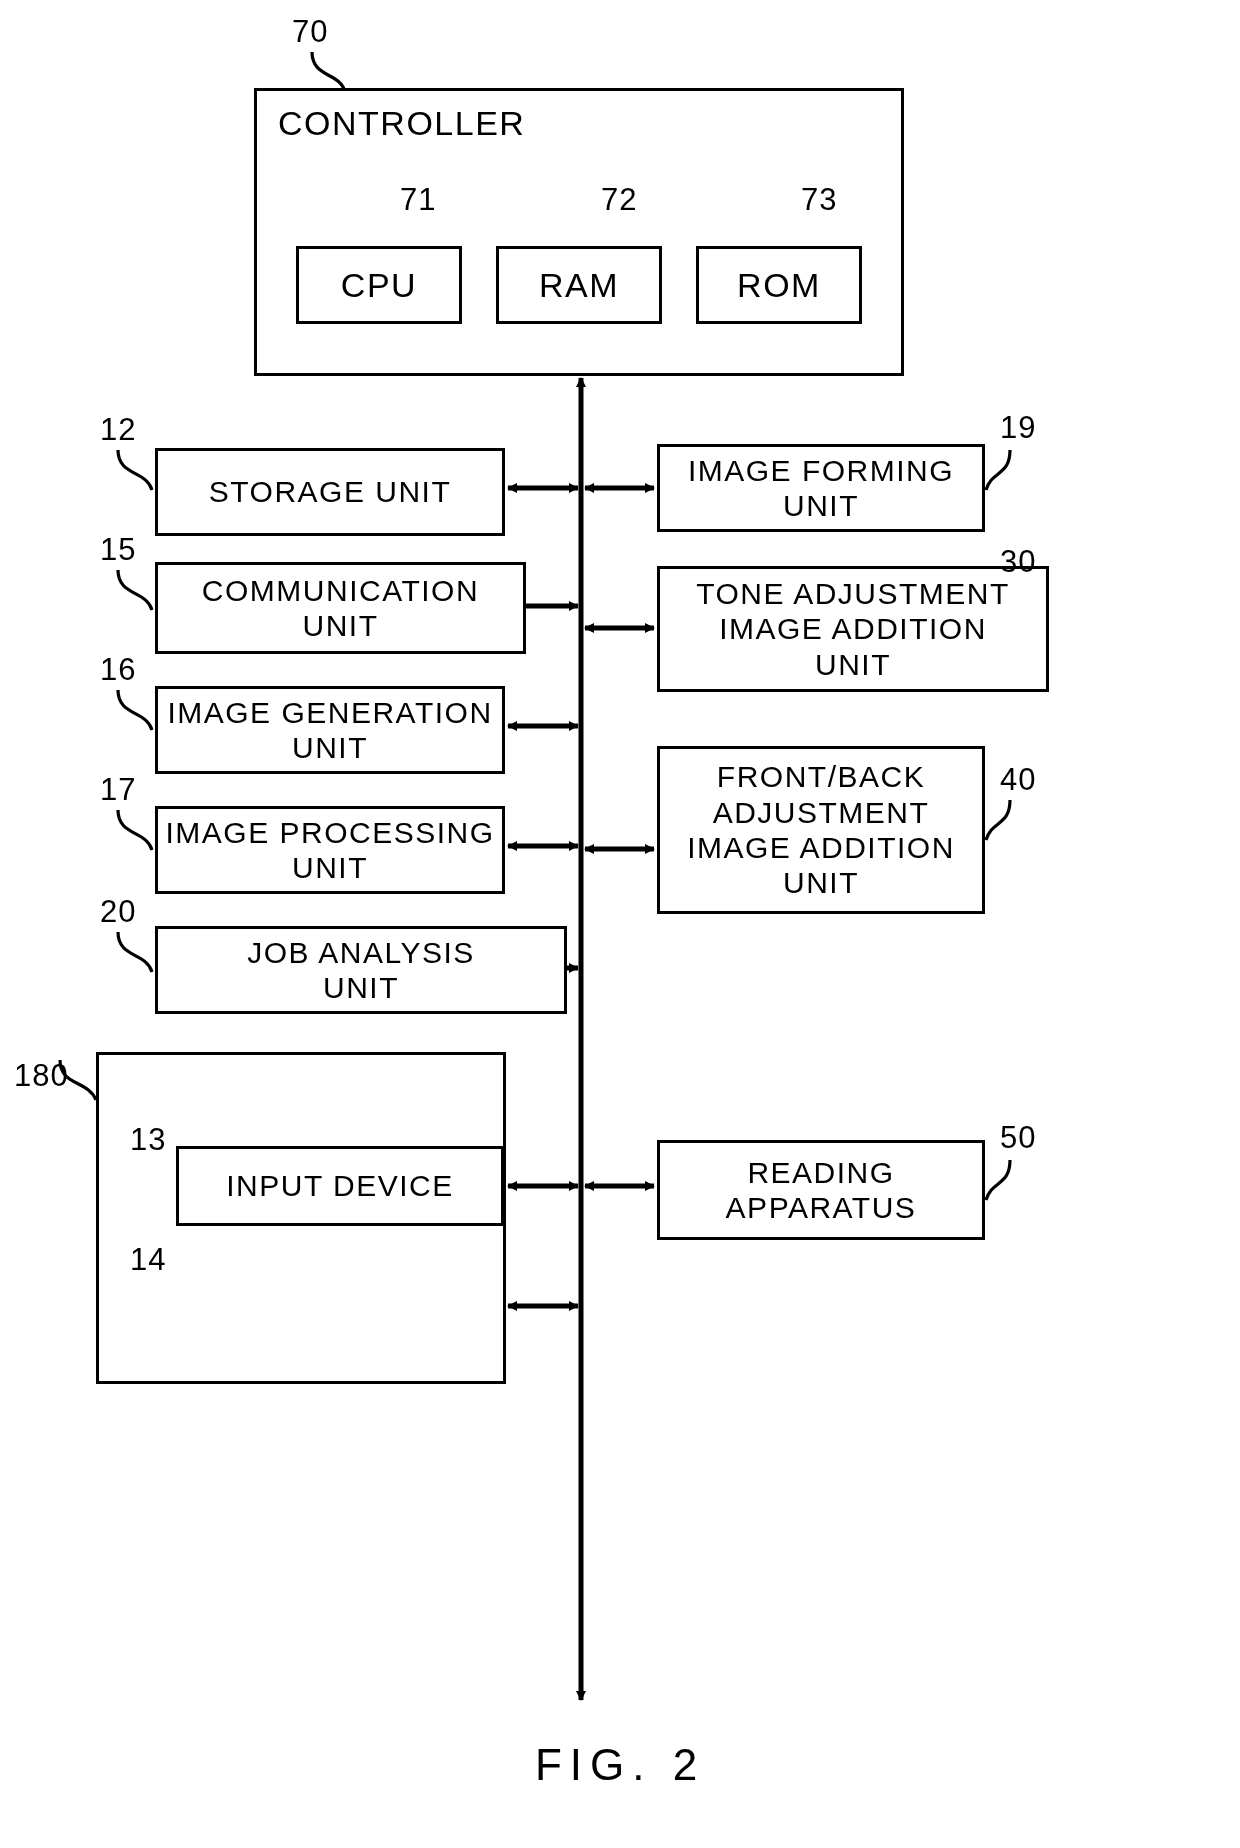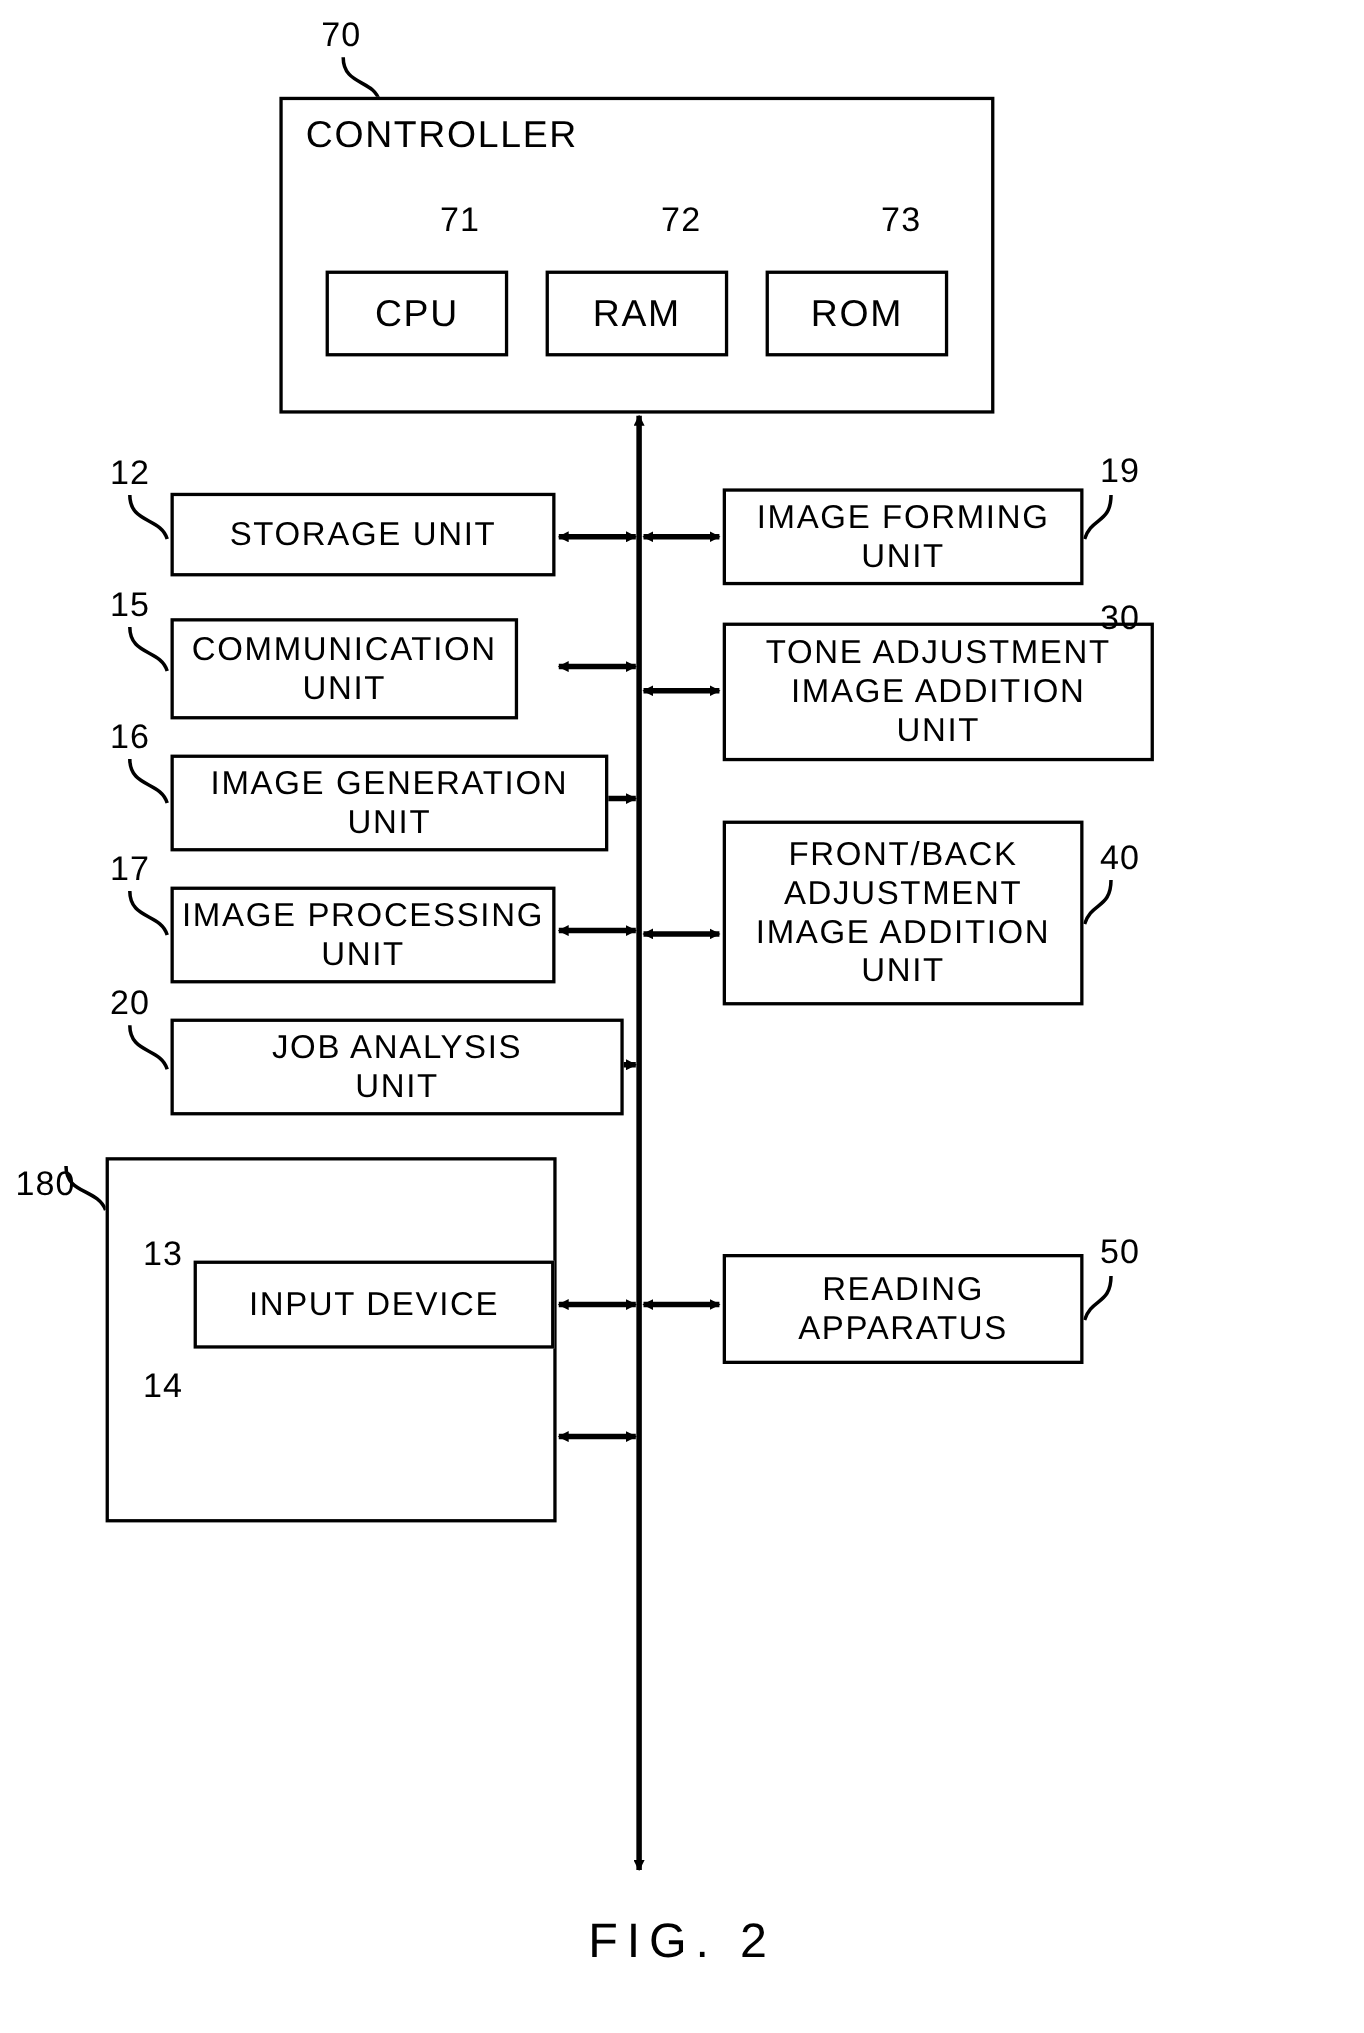--- a/index.html
+++ b/index.html
@@ -155,32 +155,32 @@
   <div class="blk" style="left:496px; top:246px; width:166px; height:78px; font-size:34px;">
     <span>RAM</span>
   </div>
   <div class="refnum" style="left:601px; top:182px;">72</div>
 
   <div class="blk" style="left:696px; top:246px; width:166px; height:78px; font-size:34px;">
     <span>ROM</span>
   </div>
   <div class="refnum" style="left:801px; top:182px;">73</div>
 
-  <div class="blk" style="left:155px; top:448px; width:350px; height:76px; font-size:30px;">
+  <div class="blk" style="left:155px; top:448px; width:350px; height:88px; font-size:30px;">
     <span>STORAGE UNIT</span>
   </div>
   <div class="refnum" style="left:100px; top:412px;">12</div>
 
-  <div class="blk" style="left:155px; top:562px; width:316px; height:92px; font-size:30px;">
+  <div class="blk" style="left:155px; top:562px; width:371px; height:92px; font-size:30px;">
     <span>COMMUNICATION
 UNIT</span>
   </div>
   <div class="refnum" style="left:100px; top:532px;">15</div>
 
-  <div class="blk" style="left:155px; top:686px; width:398px; height:88px; font-size:30px;">
+  <div class="blk" style="left:155px; top:686px; width:350px; height:88px; font-size:30px;">
     <span>IMAGE GENERATION
 UNIT</span>
   </div>
   <div class="refnum" style="left:100px; top:652px;">16</div>
 
   <div class="blk" style="left:155px; top:806px; width:350px; height:88px; font-size:30px;">
     <span>IMAGE PROCESSING
 UNIT</span>
   </div>
   <div class="refnum" style="left:100px; top:772px;">17</div>

